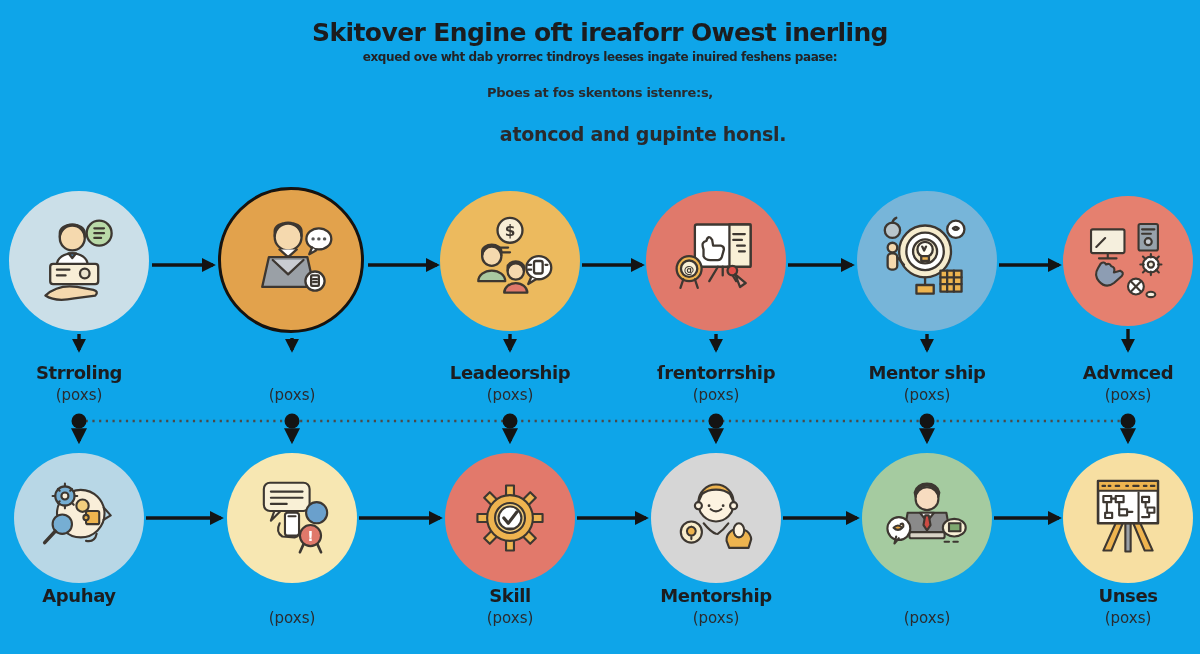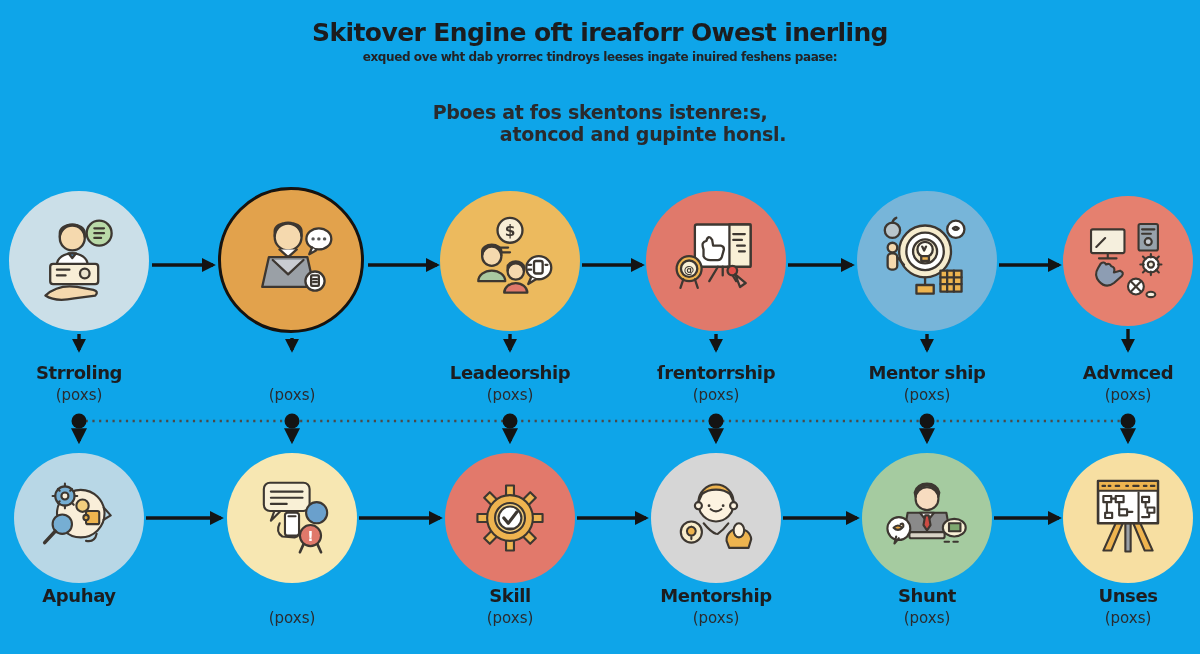--- a/index.html
+++ b/index.html
@@ -1,21 +1,21 @@
 <!DOCTYPE html>
 <html><head>
 <meta charset="utf-8">
 <style>
   html,body{margin:0;padding:0;background:#ffffff;}
   body{font-family:"DejaVu Sans","Liberation Sans",sans-serif;}
   #canvas{position:relative;width:1200px;height:654px;background:#0ea5e9;overflow:hidden;}
   .hdr{position:absolute;left:0;width:1200px;text-align:center;color:#1c1c1e;}
   #title{top:18px;font-size:25px;font-weight:700;letter-spacing:-0.6px;}
   #subtitle{top:50px;font-size:12px;font-weight:700;letter-spacing:-0.4px;color:#232326;}
-  #intro1{top:101px;font-size:19px;font-weight:600;letter-spacing:-0.3px;color:#2a2a2d;}
+  #intro1{top:85px;font-size:13px;font-weight:600;letter-spacing:-0.3px;color:#2a2a2d;}
   #intro2{top:123px;font-size:19px;font-weight:600;letter-spacing:-0.3px;color:#2a2a2d;padding-left:43px;}
   .circle{position:absolute;border-radius:50%;display:flex;align-items:center;justify-content:center;z-index:2;}
   .c140{width:140px;height:140px;}
   .c130{width:130px;height:130px;}
   .bordered{border:3.5px solid #161310;}
   .lbl{position:absolute;width:240px;text-align:center;font-size:18px;font-weight:700;letter-spacing:-0.4px;color:#1d1d1f;z-index:2;}
   .sub{position:absolute;width:240px;text-align:center;font-size:15px;font-weight:500;color:#2b2b2e;z-index:2;}
   #arrows{position:absolute;left:0;top:0;z-index:1;}
   .ic{display:block;}
 </style>
@@ -326,18 +326,17 @@
     </svg>
   </div>
 
   <div class="lbl" style="left:-41px;top:585px;">Apuhay</div>
   <div class="sub" style="left:-41px;top:609px;"></div>
   <div class="sub" style="left:172px;top:609px;">(poxs)</div>
   <div class="lbl" style="left:390px;top:585px;">Skill</div>
   <div class="sub" style="left:390px;top:609px;">(poxs)</div>
   <div class="lbl" style="left:596px;top:585px;">Mentorship</div>
   <div class="sub" style="left:596px;top:609px;">(poxs)</div>
-  <div class="lbl" style="left:807px;top:585px;">Shunt</div>
   <div class="sub" style="left:807px;top:609px;">(poxs)</div>
   <div class="lbl" style="left:1008px;top:585px;">Unses</div>
   <div class="sub" style="left:1008px;top:609px;">(poxs)</div>
 
 </div>
 
 </body></html>

